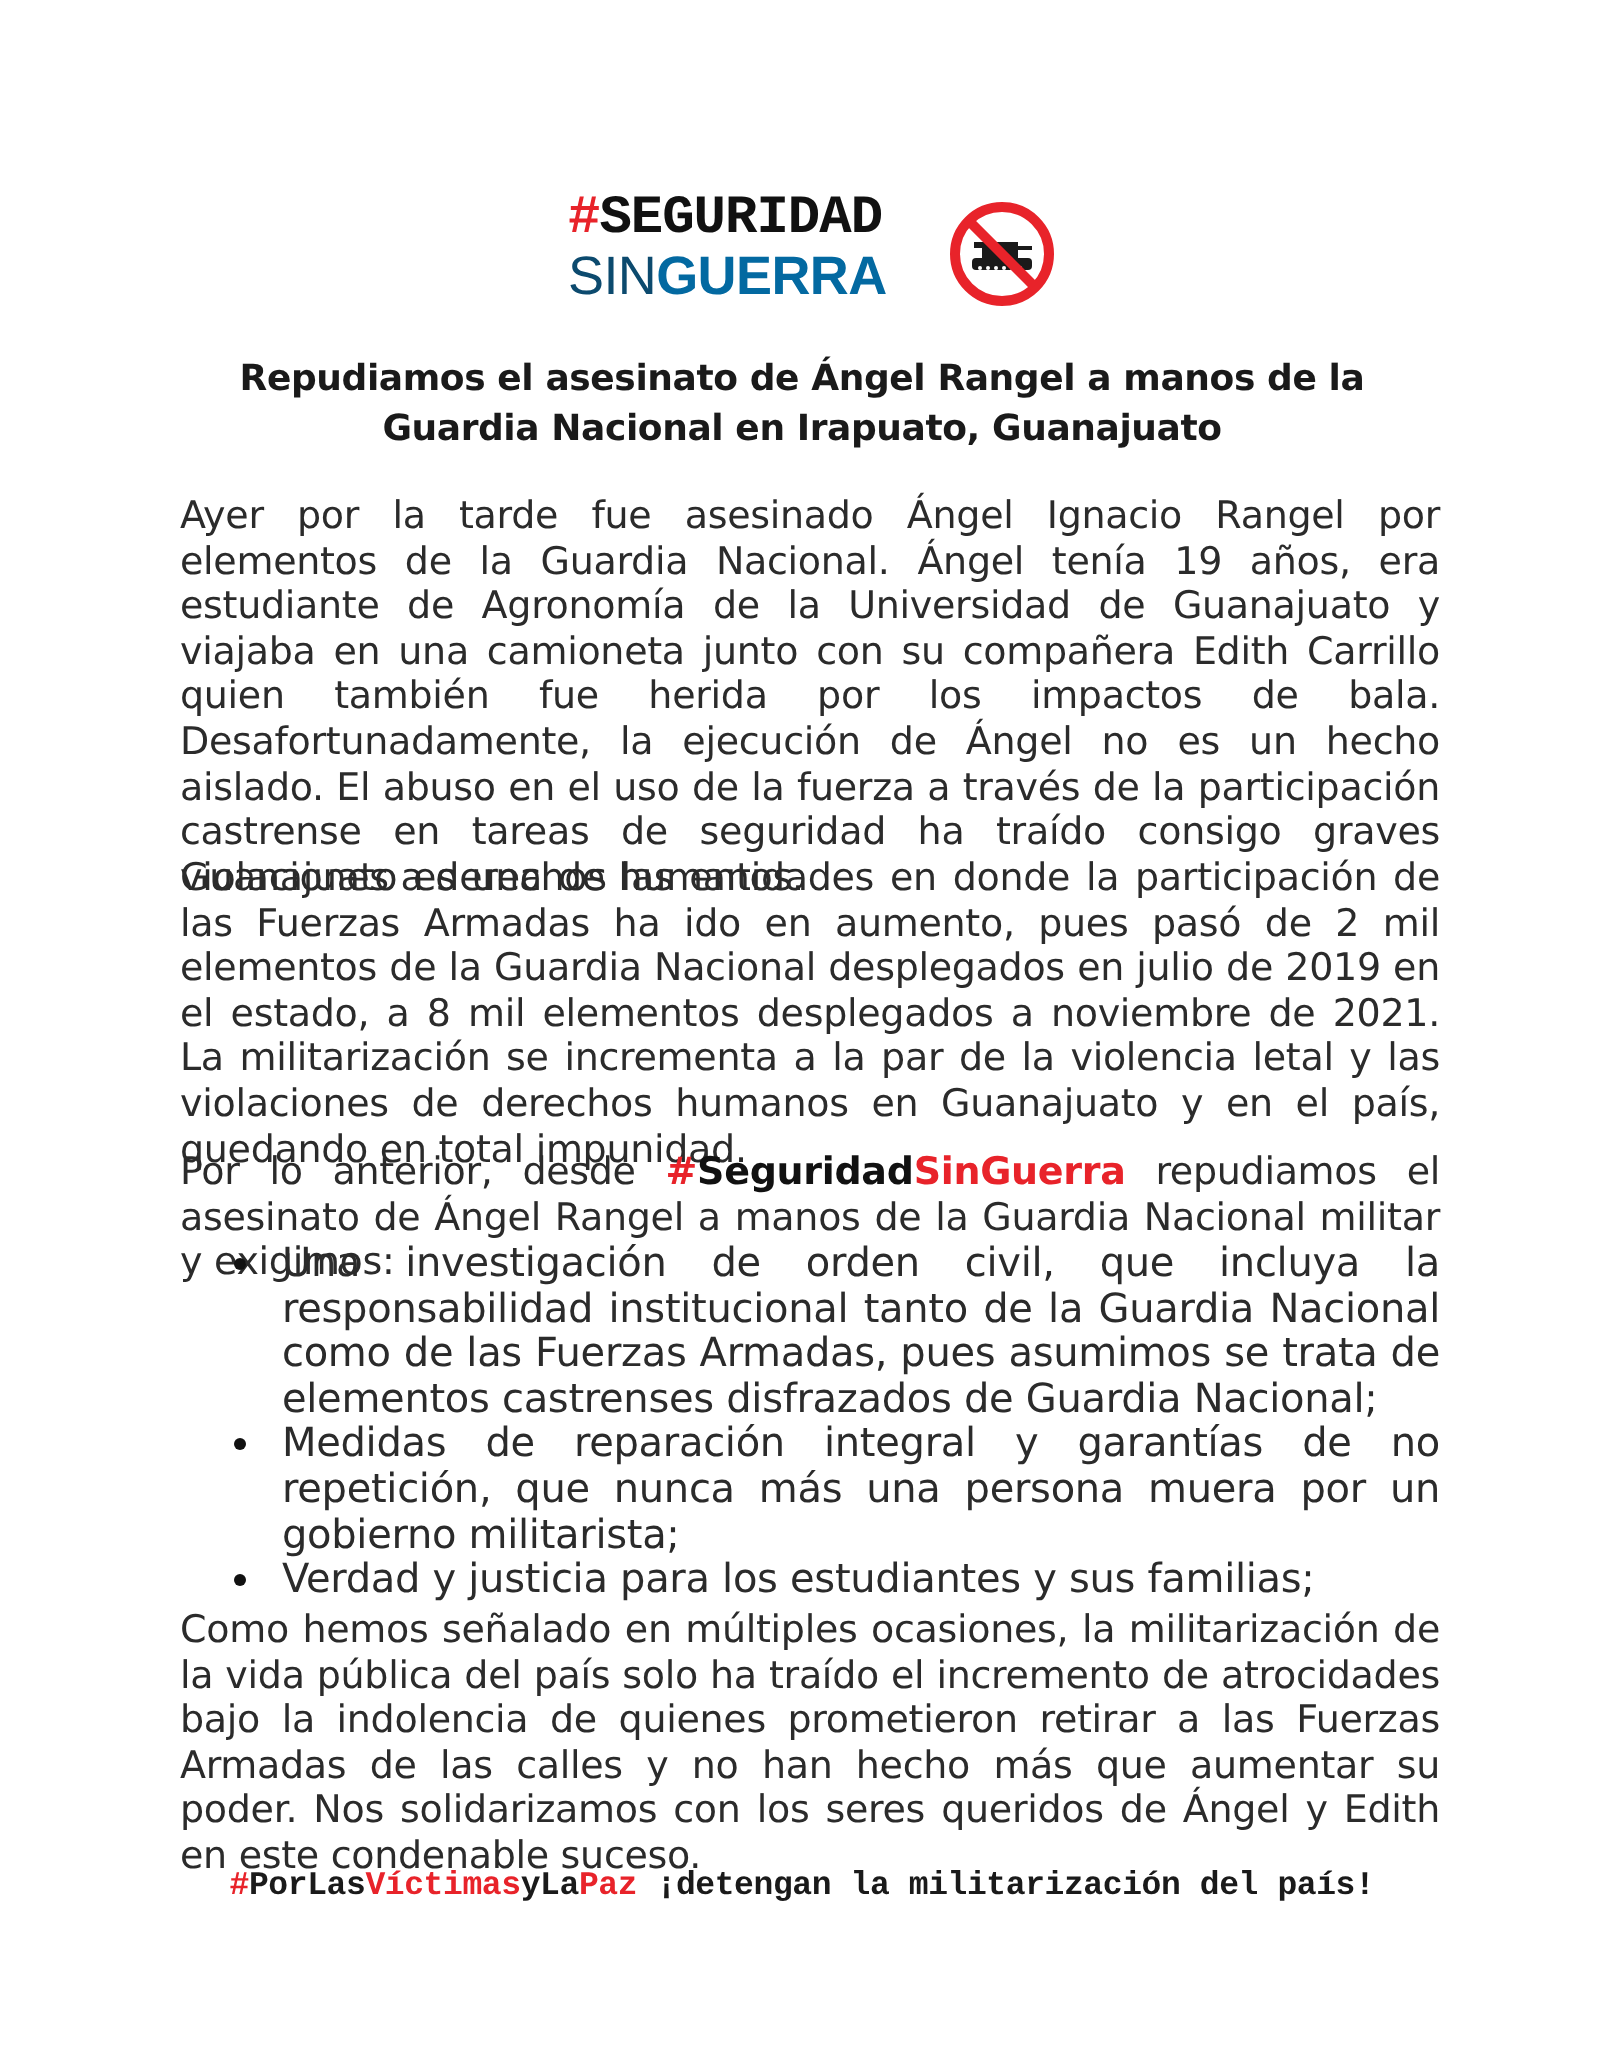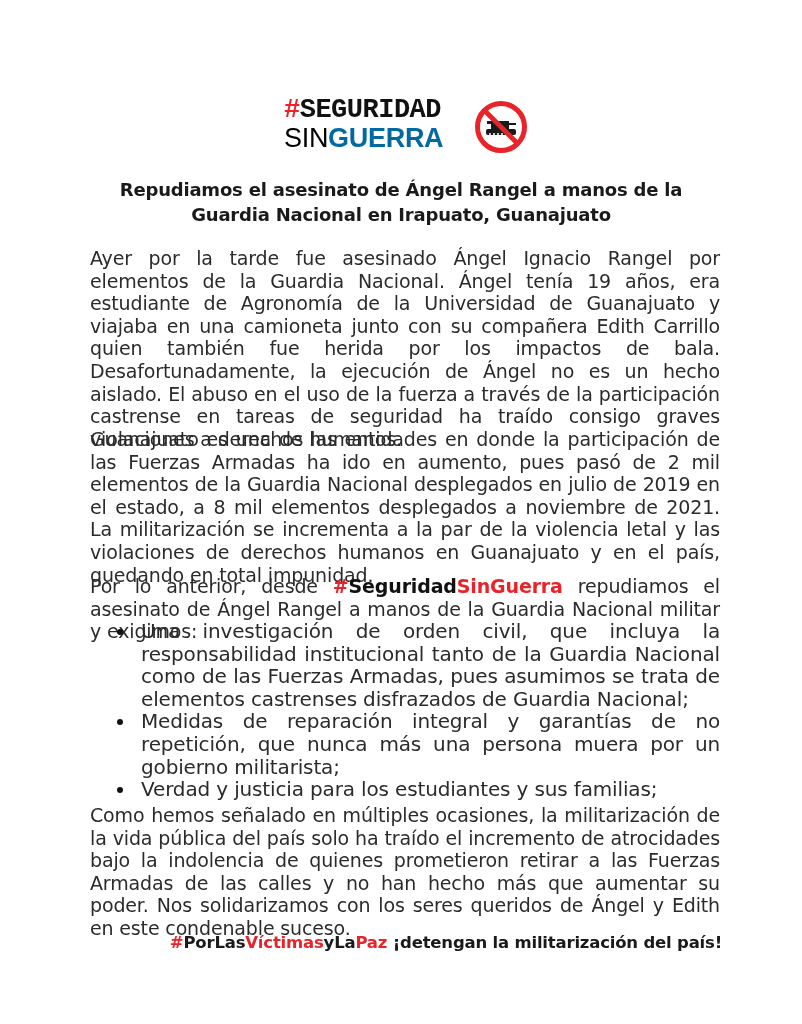--- a/index.html
+++ b/index.html
@@ -5,21 +5,21 @@
     * { box-sizing: border-box; margin: 0; padding: 0; }
     html, body { width: 802px; height: 1024px; background: #ffffff; overflow: hidden; }
     body { font-family: "DejaVu Sans", "Liberation Sans", sans-serif; color: #2a2a2a; position: relative; }
 
     .logo { position: absolute; left: 284px; top: 97px; width: 250px; height: 62px; }
     .logo-text { position: absolute; left: 0; top: 0; font-family: "Liberation Sans", sans-serif; line-height: 1; }
     .logo-line1 { font-size: 27px; font-weight: bold; letter-spacing: -0.5px; white-space: nowrap; font-family: Liberation Mono, monospace; }
     .logo-line1 .hash { color: #e8232a; }
     .logo-line1 .seg { color: #111111; }
     .logo-line2 { font-size: 27px; white-space: nowrap; margin-top: 1px; letter-spacing: -0.3px; }
-    .logo-line2 .sin { color: #000000; font-weight: normal; }
+    .logo-line2 .sin { color: #0c4a6e; font-weight: normal; }
     .logo-line2 .guerra { color: #0369a1; font-weight: bold; }
     .logo-icon { position: absolute; left: 189px; top: 2px; width: 56px; height: 56px; }
 
     .title { position: absolute; left: 80px; top: 177px; width: 642px; text-align: center;
       font-weight: bold; font-size: 18px; line-height: 25px; color: #1a1a1a; letter-spacing: -0.2px; }
 
     .para { position: absolute; left: 90px; width: 630px; font-size: 19px; line-height: 22.6px;
       text-align: justify; color: #2b2b2b; letter-spacing: -0.15px; }
     #p1 { top: 247px; }
     #p2 { top: 428px; }
@@ -28,22 +28,22 @@
 
     .red { color: #e8232a; }
     .blk { color: #111111; }
     .bold { font-weight: bold; }
 
     .bullets { position: absolute; left: 90px; top: 620px; width: 630px; list-style: none; }
     .bullets li { position: relative; padding-left: 51px; font-size: 20px; line-height: 22.6px;
       text-align: justify; color: #2b2b2b; letter-spacing: -0.15px; }
     .bullet-dot { position: absolute; left: 27px; top: 9px; width: 6px; height: 6px; border-radius: 50%; background: #111; }
 
-    .closing { position: absolute; left: 80px; top: 932px; width: 642px; text-align: right;
-      font-size: 16.5px; font-weight: bold; line-height: 22px; white-space: nowrap; letter-spacing: -0.2px; }
+    .closing { position: absolute; left: 80px; top: 932px; width: 642px; text-align: center;
+      font-size: 16.5px; font-weight: bold; line-height: 22px; white-space: nowrap; letter-spacing: -0.2px; font-family: Liberation Mono, monospace; }
     .closing .dark { color: #1a1a1a; }
   </style>
 </head>
 <body>
 
 <div class="logo">
   <div class="logo-text">
     <div class="logo-line1"><span class="hash">#</span><span class="seg">SEGURIDAD</span></div>
     <div class="logo-line2"><span class="sin">SIN</span><span class="guerra">GUERRA</span></div>
   </div>

